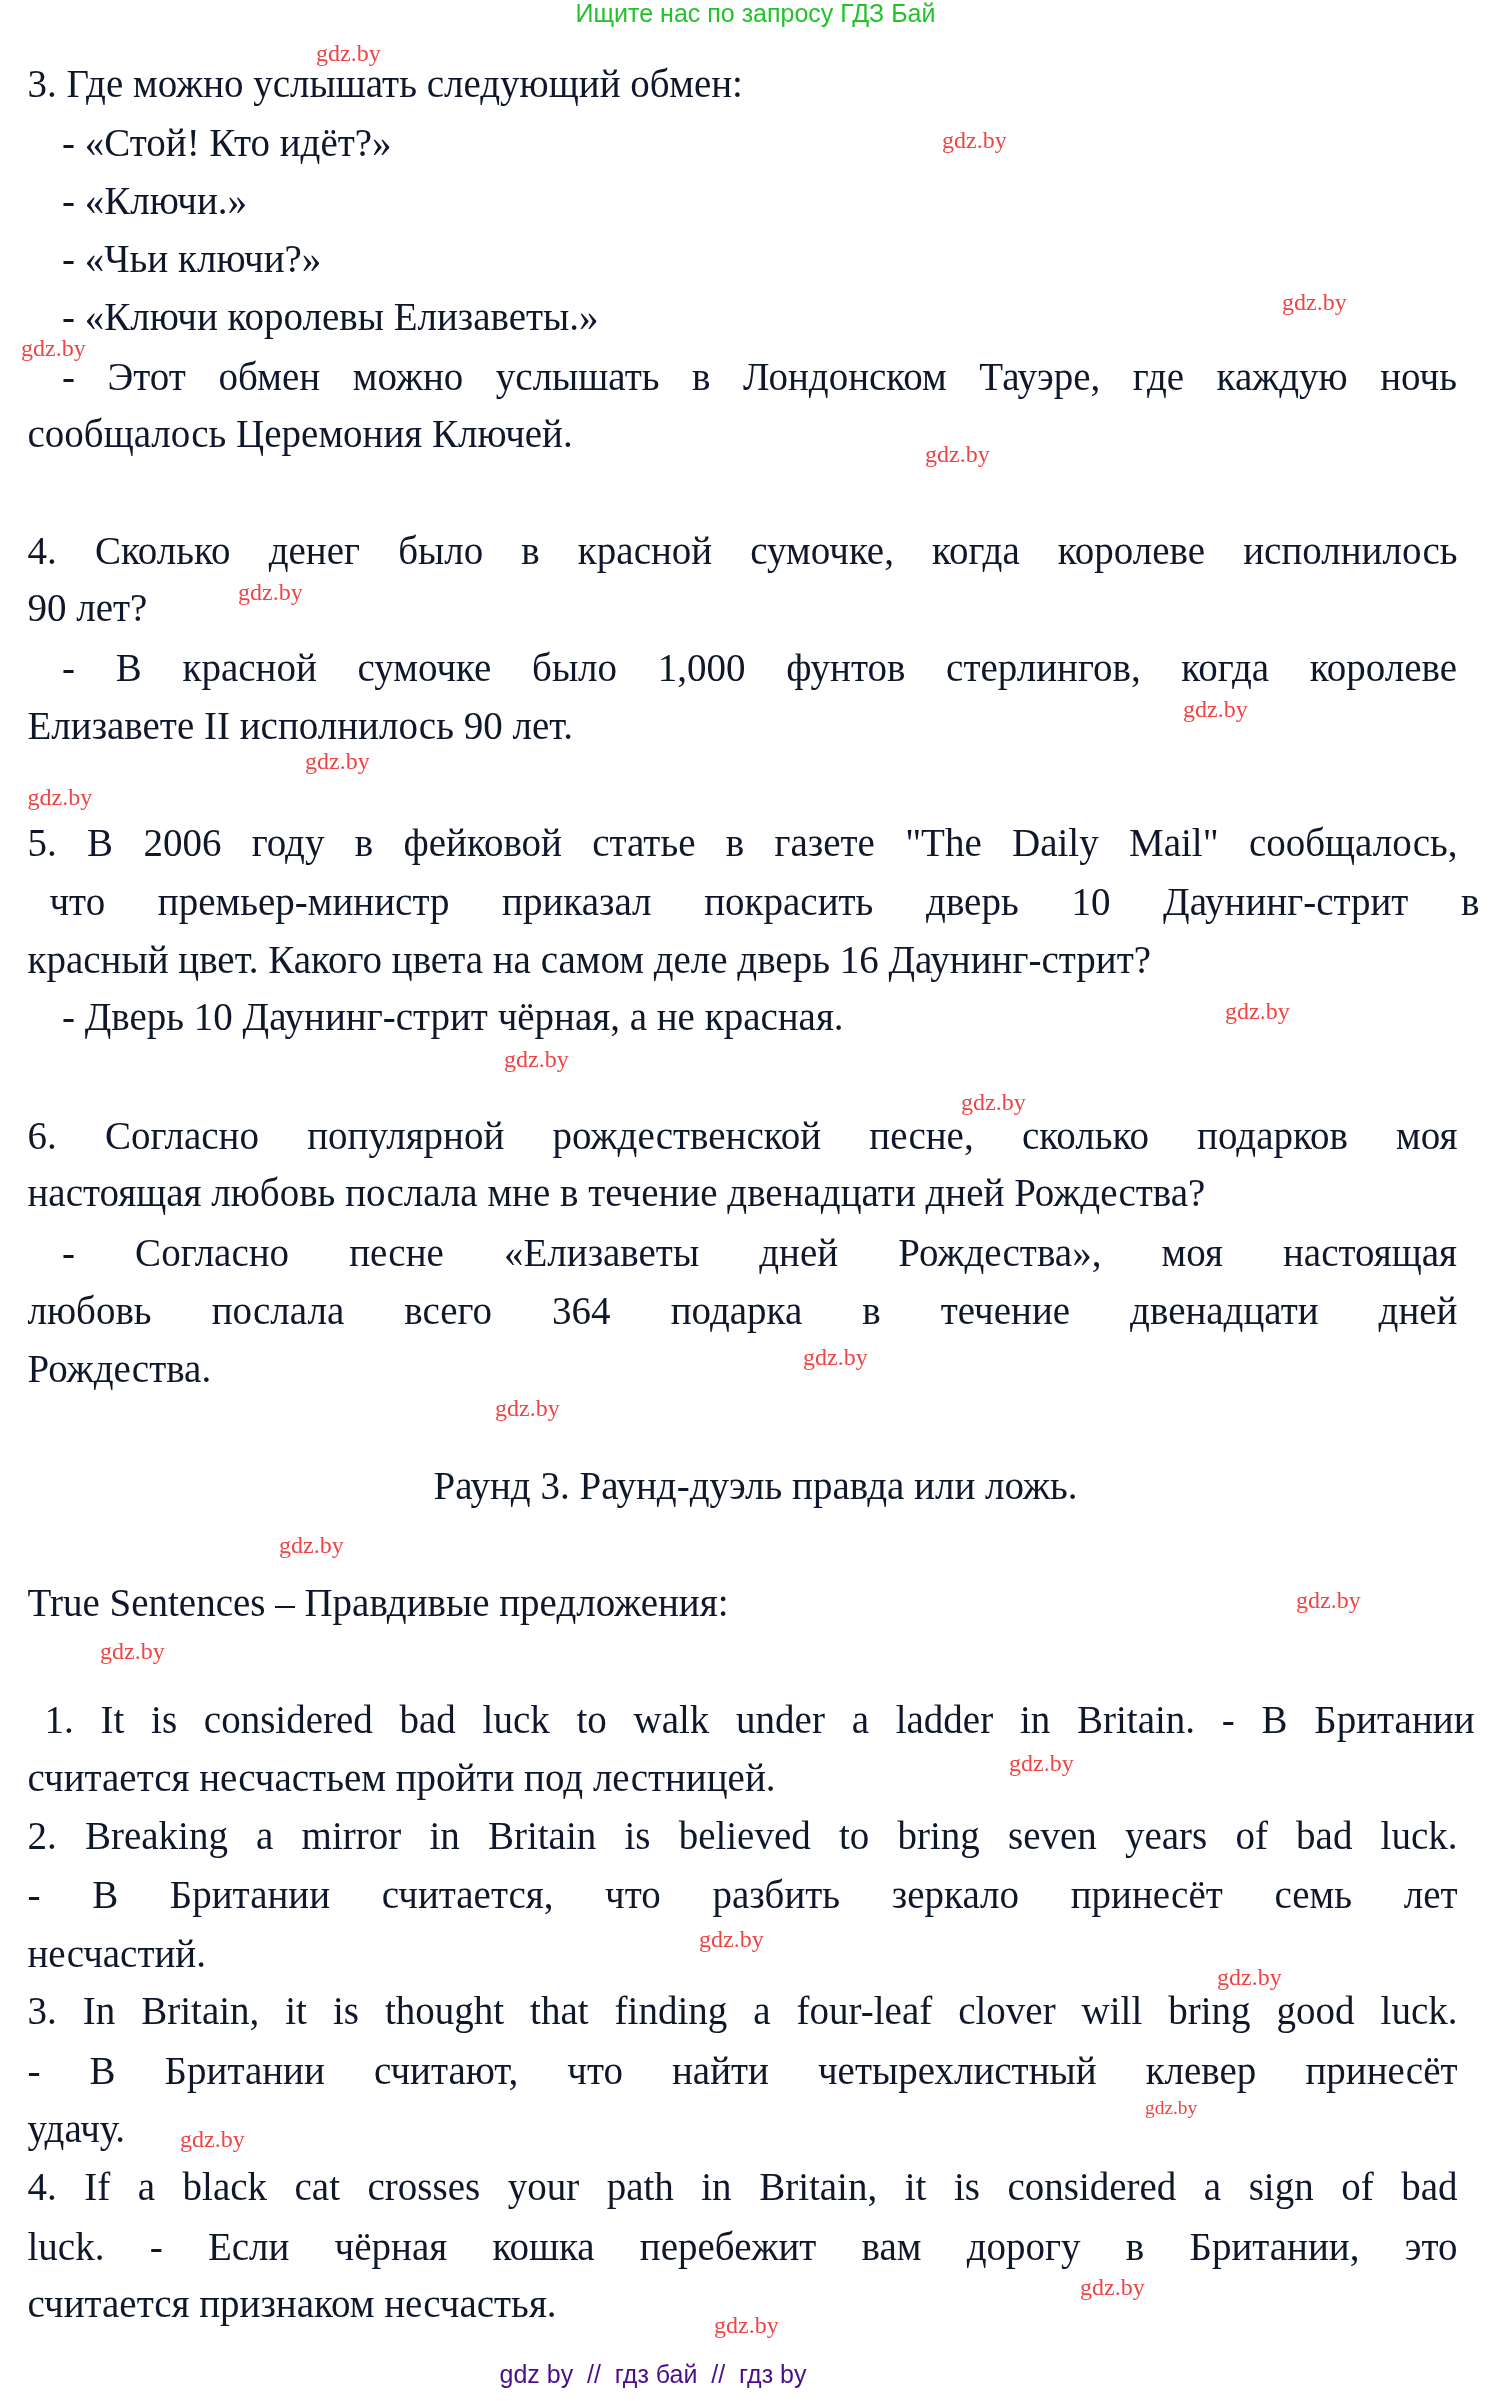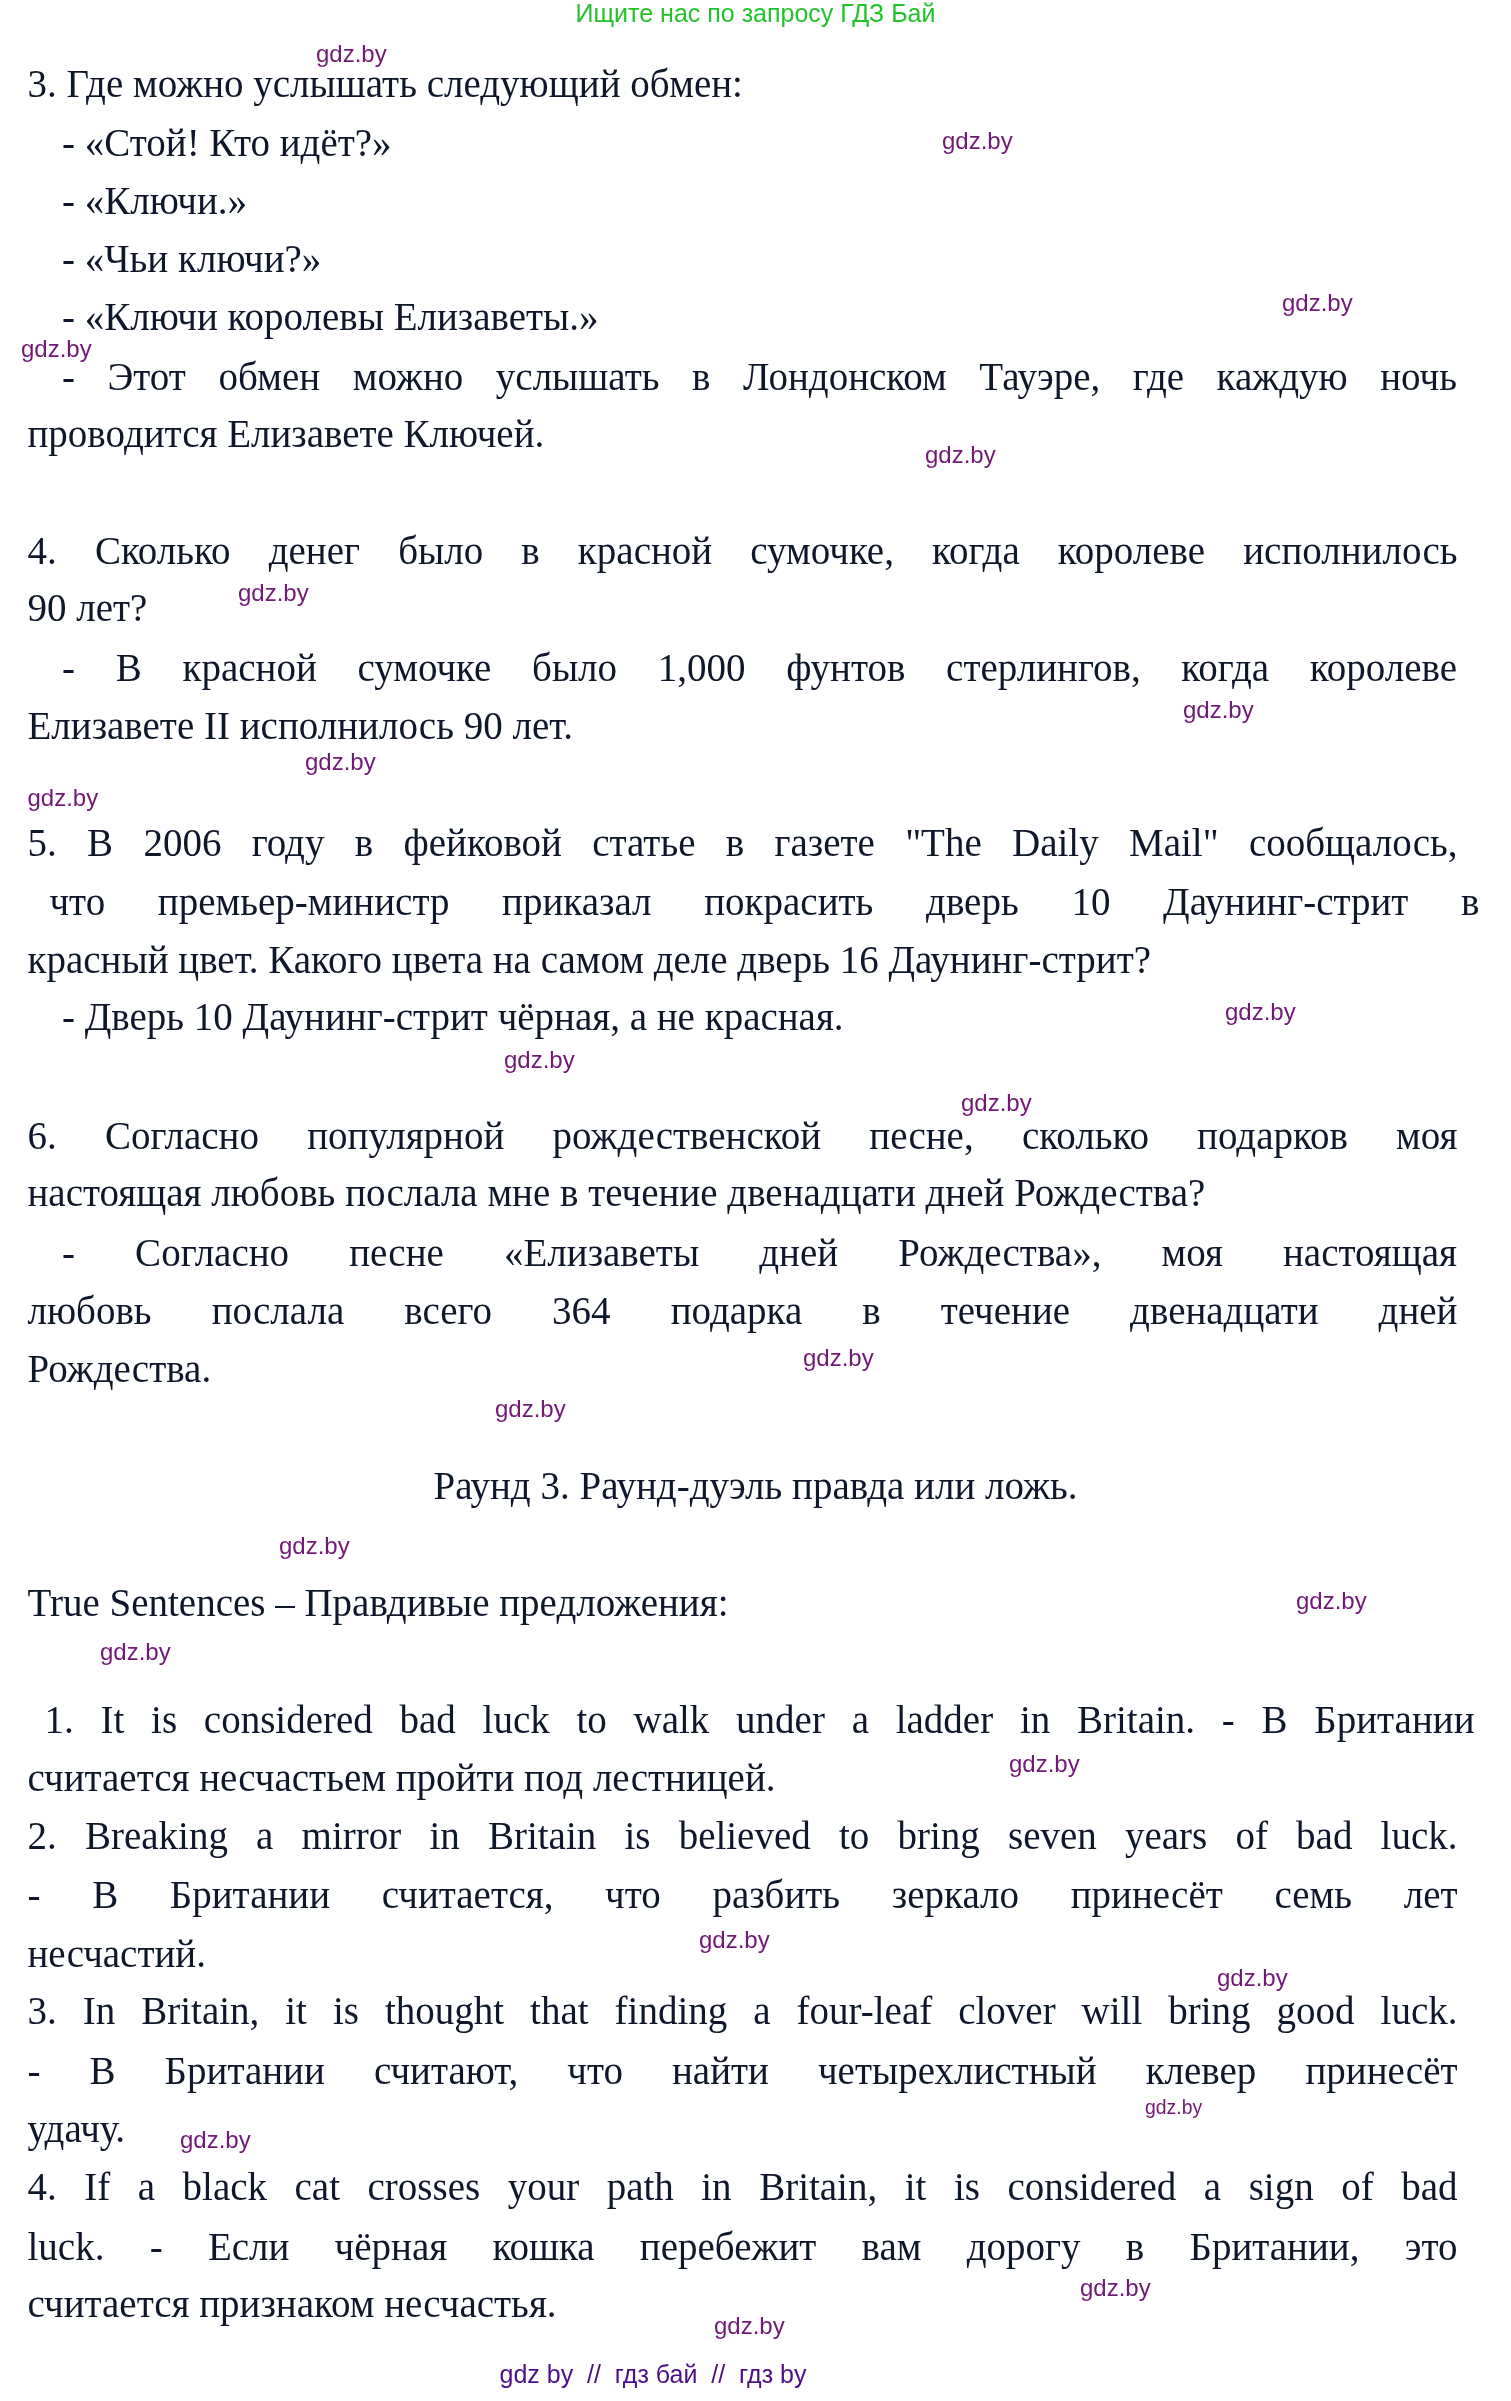--- a/index.html
+++ b/index.html
@@ -17,38 +17,38 @@
   .line {
     position: absolute; left: 27.5px; width: 1430px; height: 49px;
     font-family: "Liberation Serif", serif; font-size: 39px; line-height: 49px;
     color: #0f172a; white-space: nowrap;
     transform: translateY(-24px);
   }
   .line.indent { left: 62px; width: 1395px; }
   .line.justify { text-align: justify; text-align-last: justify; }
   .line.center { left: 0; width: 1511px; text-align: center; }
   .wm {
-    position: absolute; font-family: Liberation Sans, sans-serif;
-    font-size: 24px; line-height: 27.5px; color: #701a75; white-space: nowrap;
+    position: absolute; font-family: Liberation Serif, serif;
+    font-size: 24px; line-height: 27.5px; color: #ef4444; white-space: nowrap;
   }
   .wm.small { font-size: 19.4px; }
 </style>
 </head>
 <body>
 
 <div class="banner">Ищите нас по запросу ГДЗ Бай</div>
 
 <div id="content">
     <div class="line " style="top: 83px;">3. Где можно услышать следующий обмен:</div>
     <div class="line indent" style="top: 142px;">- «Стой! Кто идёт?»</div>
     <div class="line indent" style="top: 200px;">- «Ключи.»</div>
     <div class="line indent" style="top: 258px;">- «Чьи ключи?»</div>
     <div class="line indent" style="top: 316px;">- «Ключи королевы Елизаветы.»</div>
     <div class="line indent justify" style="top: 376px;">- Этот обмен можно услышать в Лондонском Тауэре, где каждую ночь</div>
-    <div class="line " style="top: 433px;">проводится Елизавете Ключей.</div>
+    <div class="line " style="top: 433px;">сообщалось Церемония Ключей.</div>
     <div class="line justify" style="top: 550px;">4. Сколько денег было в красной сумочке, когда королеве исполнилось</div>
     <div class="line " style="top: 607px;">90 лет?</div>
     <div class="line indent justify" style="top: 667px;">- В красной сумочке было 1,000 фунтов стерлингов, когда королеве</div>
     <div class="line " style="top: 725px;">Елизавете II исполнилось 90 лет.</div>
     <div class="line justify" style="top: 842px;">5. В 2006 году в фейковой статье в газете "The Daily Mail" сообщалось,</div>
     <div class="line justify" style="top: 901px; margin-left: 22px;">что премьер-министр приказал покрасить дверь 10 Даунинг-стрит в</div>
     <div class="line " style="top: 959px;">красный цвет. Какого цвета на самом деле дверь 16 Даунинг-стрит?</div>
     <div class="line indent" style="top: 1016px;">- Дверь 10 Даунинг-стрит чёрная, а не красная.</div>
     <div class="line justify" style="top: 1135px;">6. Согласно популярной рождественской песне, сколько подарков моя</div>
     <div class="line " style="top: 1192px;">настоящая любовь послала мне в течение двенадцати дней Рождества?</div>

